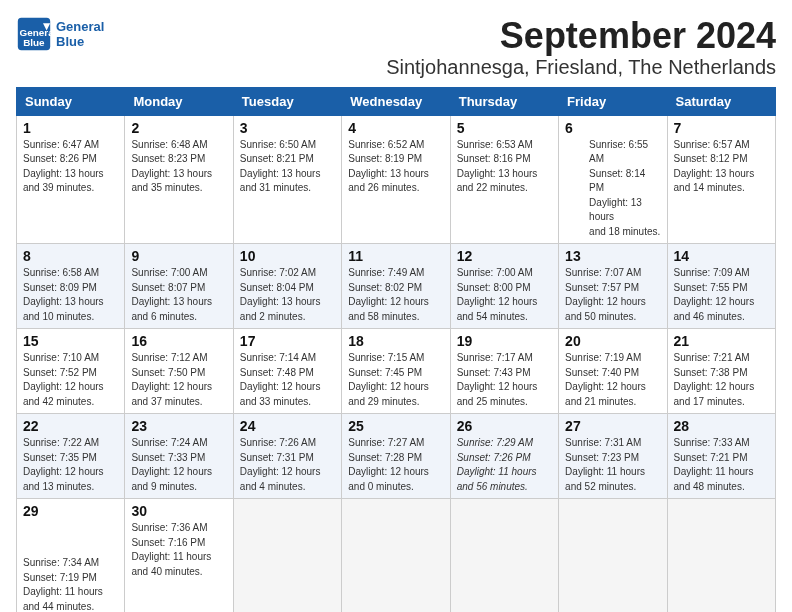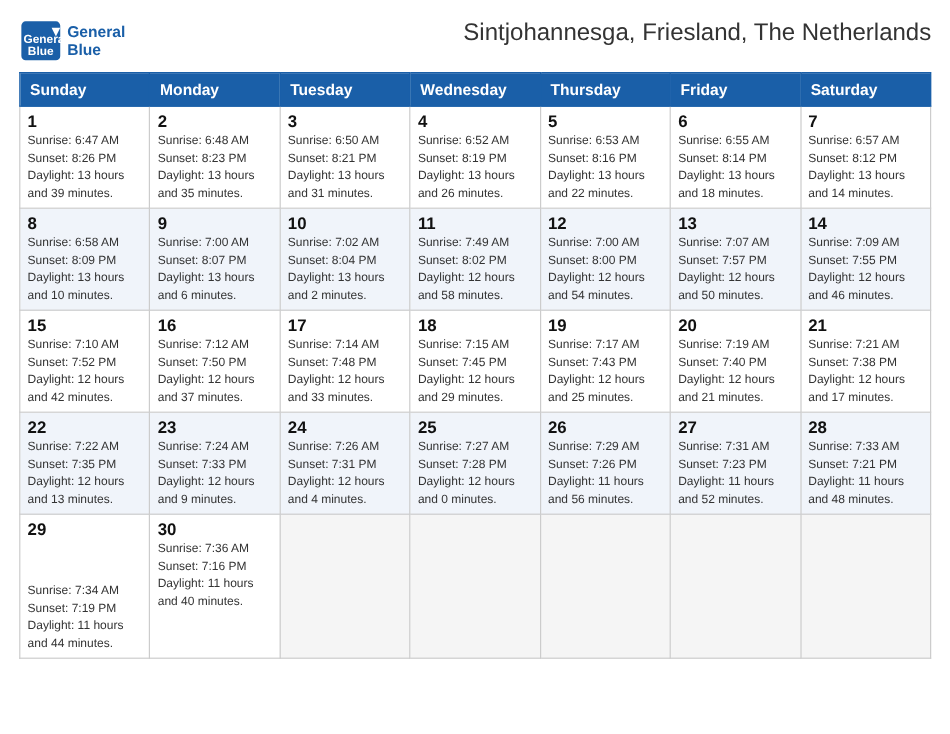--- a/index.html
+++ b/index.html
@@ -90,20 +90,21 @@
       <text x="4" y="22" font-size="11" fill="white" font-weight="bold" font-family="Arial">General</text>
       <text x="8" y="33" font-size="11" fill="white" font-weight="bold" font-family="Arial">Blue</text>
       <polygon points="30,8 38,8 34,16" fill="white"></polygon>
     </svg>
     <div>
       <div style="font-size:13px; font-weight:bold; color:#1a5fa8;">General</div>
       <div style="font-size:13px; font-weight:bold; color:#1a5fa8;">Blue</div>
     </div>
   </div>
   <div class="title-block">
+    <div class="month-title">September 2024</div>
     <div class="subtitle">Sintjohannesga, Friesland, The Netherlands</div>
   </div>
 </div>
 
 <table>
   <thead>
     <tr>
     <th>Sunday</th>
         <th>Monday</th>
         <th>Tuesday</th>
@@ -145,21 +146,21 @@
         </td>
         <td>
           <span class="day-num">5</span>
           <div class="cell-text" style="white-space: pre-line;">Sunrise: 6:53 AM
 Sunset: 8:16 PM
 Daylight: 13 hours
 and 22 minutes.</div>
         </td>
         <td>
           <span class="day-num">6</span>
-          <div class="cell-text" style="white-space: pre-line;">Sunrise: 6:55 AM
+          <div class="cell-text" style="white-space: pre-line; margin-left: 24px;">Sunrise: 6:55 AM
 Sunset: 8:14 PM
 Daylight: 13 hours
 and 18 minutes.</div>
         </td>
         <td>
           <span class="day-num">7</span>
           <div class="cell-text" style="white-space: pre-line;">Sunrise: 6:57 AM
 Sunset: 8:12 PM
 Daylight: 13 hours
 and 14 minutes.</div>
@@ -291,21 +292,21 @@
         </td>
         <td>
           <span class="day-num">25</span>
           <div class="cell-text" style="white-space: pre-line;">Sunrise: 7:27 AM
 Sunset: 7:28 PM
 Daylight: 12 hours
 and 0 minutes.</div>
         </td>
         <td>
           <span class="day-num">26</span>
-          <div class="cell-text" style="white-space: pre-line;">Sunrise: 7:29 AM
+          <div class="cell-text" style="white-space: pre-line; font-style: italic;">Sunrise: 7:29 AM
 Sunset: 7:26 PM
 Daylight: 11 hours
 and 56 minutes.</div>
         </td>
         <td>
           <span class="day-num">27</span>
           <div class="cell-text" style="white-space: pre-line;">Sunrise: 7:31 AM
 Sunset: 7:23 PM
 Daylight: 11 hours
 and 52 minutes.</div>

